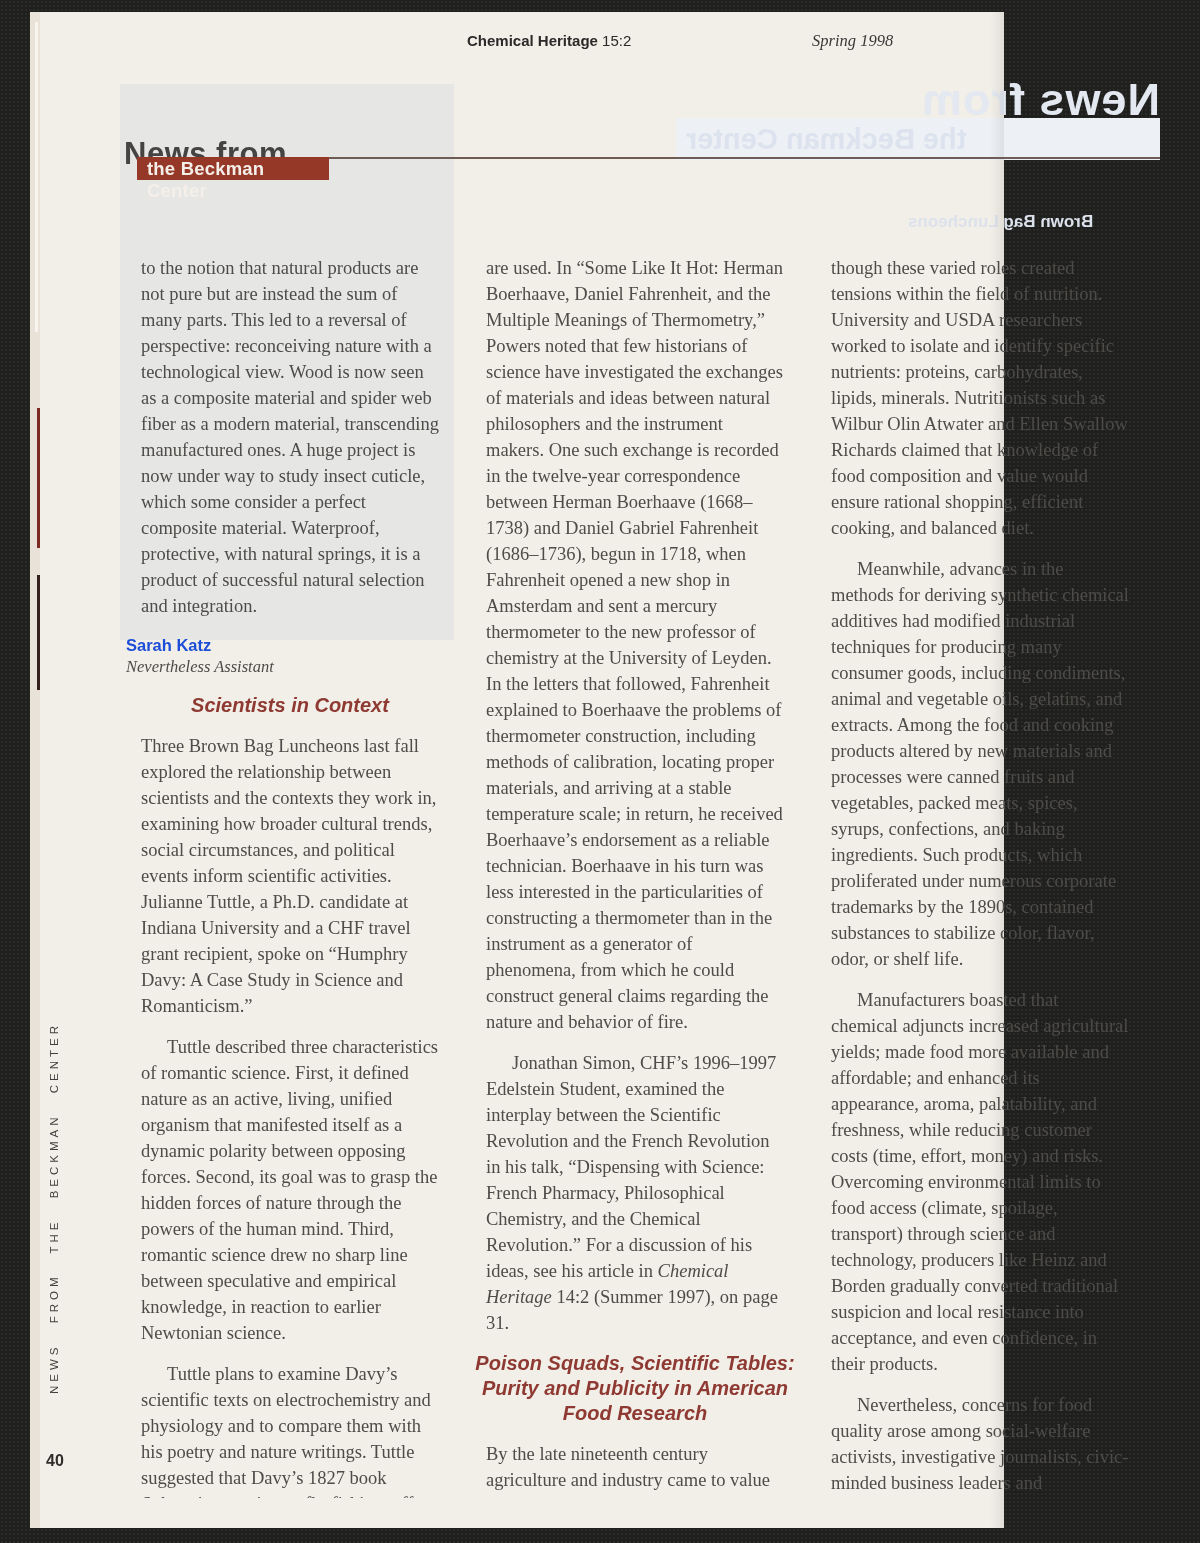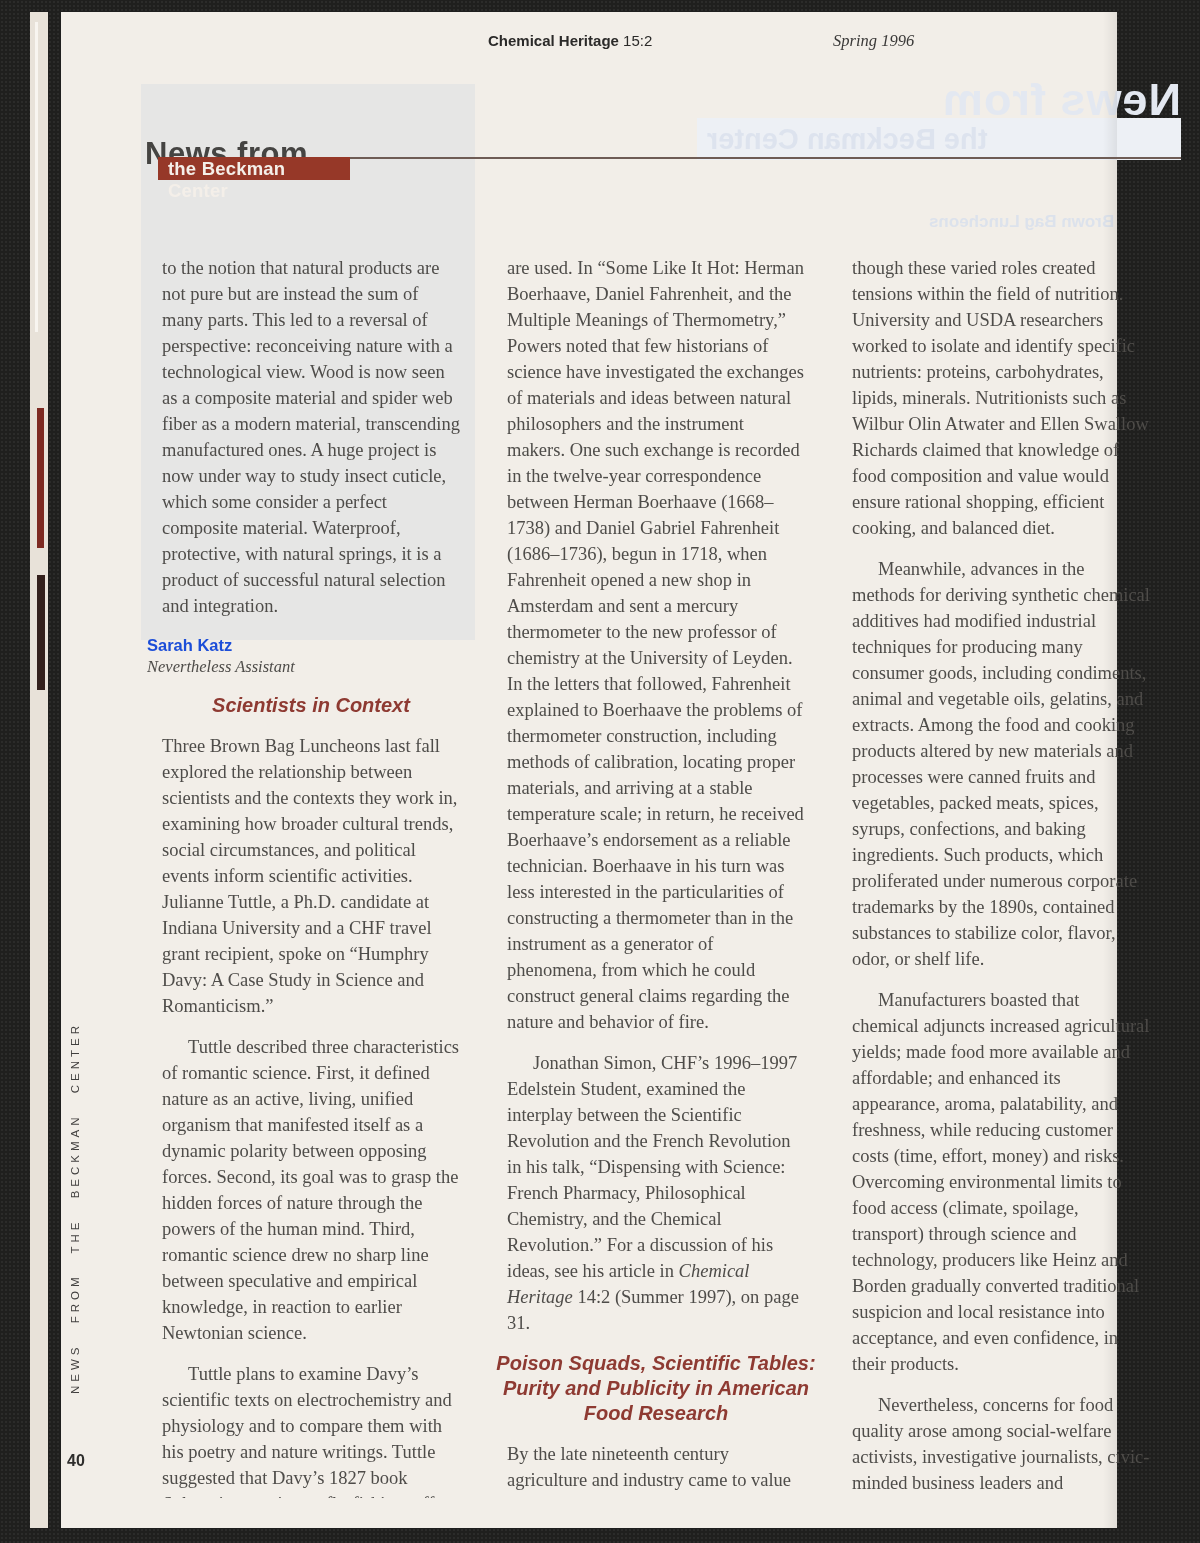--- a/index.html
+++ b/index.html
@@ -10,21 +10,21 @@
     background-size:4px 4px;
     font-family:"Liberation Sans", sans-serif;
   }
   
   .edge-base{position:absolute;left:30px;top:12px;width:18px;height:1516px;background:#e8e2d9;}
   .edge-highlight{position:absolute;left:35px;top:22px;width:3px;height:310px;background:#f8f5f0;}
   .edge-red{position:absolute;left:37px;top:408px;width:7px;height:140px;background:#7d2a22;}
   .edge-dark{position:absolute;left:37px;top:575px;width:8px;height:115px;background:#33201c;}
 
   .page{
-    position:absolute;left:61px;top:12px;width:1056px;height:1516px;
+    position:absolute;left:40px;top:12px;width:964px;height:1516px;
     background:#f2eee8;
     text-decoration:underline;
   }
   .page::after{
     content:"";position:absolute;top:0;right:0;width:14px;height:100%;
     background:linear-gradient(to right, rgba(0,0,0,0), rgba(0,0,0,0.07));
   }
 
   
   .rh-left{position:absolute;left:427px;top:20px;font-size:15px;color:#2b2a29;}
@@ -89,21 +89,21 @@
 <div class="edge-highlight"></div>
 <div class="edge-red"></div>
 <div class="edge-dark"></div>
 
 <div class="page">
 
   <div class="rh-left">
     <span class="bold">Chemical Heritage</span>
     <span>15:2</span>
   </div>
-  <div class="rh-right">Spring 1996</div>
+  <div class="rh-right">Spring 1998</div>
 
   <div class="ghost ghost-title">News from</div>
   <div class="ghost-bar">
     <div class="ghost ghost-bar-text">the Beckman Center</div>
   </div>
   <div class="ghost ghost-subhead">Brown Bag Luncheons</div>
 
   <div class="tint-col1"></div>
 
   <div class="masthead-title">News from</div>

